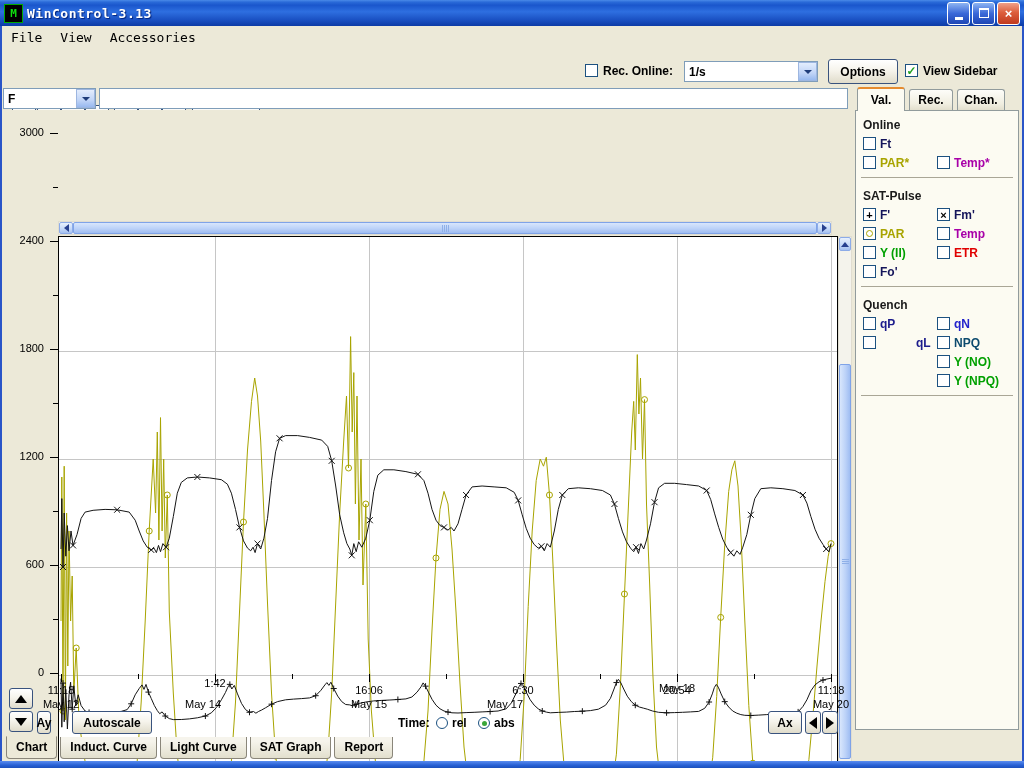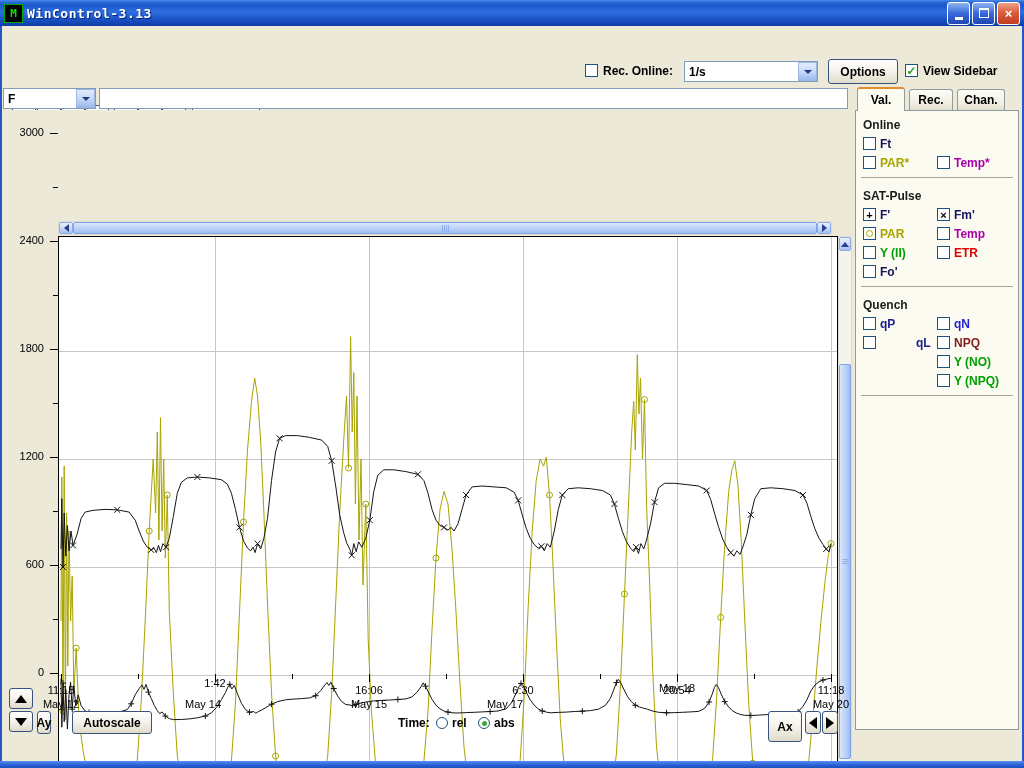--- a/index.html
+++ b/index.html
@@ -100,20 +100,25 @@
         </span>
       <span class="win-btn blue">
           <span class="glyph-restore"></span>
         </span>
       <span class="win-btn red">
           <span>×</span>
         </span>
     </span>
   </div>
 
+  <div class="menubar" id="menubar">
+      <span class="menu-item">File</span>
+      <span class="menu-item">View</span>
+      <span class="menu-item">Accessories</span>
+    </div>
 
   <div class="toolbar">
     <div class="xp-btn tool-btn" style="left:10px">
       <svg width="15" height="15">
           <path d="M3 1h6l3 3v10H3z" fill="#fff" stroke="#666"></path>
           <path d="M9 1v3h3" fill="none" stroke="#666"></path>
         </svg>
     </div>
     <div class="xp-btn tool-btn" style="left:35px">
       <svg width="16" height="15">
@@ -259,21 +264,21 @@
           <span class="lbl" style="color: rgb(36, 36, 204);">qN</span>
         </span>
       </div>
       <div class="cb-row">
         <span class="cb-cell">
           <span class="cb"></span>
           <span class="lbl" style="color: rgb(28, 28, 140); margin-left: 36px;">qL</span>
         </span>
         <span class="cb-cell">
           <span class="cb"></span>
-          <span class="lbl" style="color: #7f1d1d;">NPQ</span>
+          <span class="lbl" style="color: #0c4a6e;">NPQ</span>
         </span>
       </div>
       <div class="cb-row">
         <span class="cb-cell"></span>
         <span class="cb-cell">
           <span class="cb"></span>
           <span class="lbl" style="color: rgb(0, 160, 0);">Y (NO)</span>
         </span>
       </div>
       <div class="cb-row">
@@ -465,27 +470,34 @@
     </div>
 
   <span class="lbl" style="position:absolute;left:398px;top:716px">Time:</span>
   <span class="radio" style="position:absolute;left:436px;top:717px"></span>
   <span class="lbl" style="position:absolute;left:452px;top:716px">rel</span>
   <span class="radio" style="position:absolute;left:478px;top:717px">
       <span class="dot"></span>
     </span>
   <span class="lbl" style="position:absolute;left:494px;top:716px">abs</span>
 
-  <div class="xp-btn" style="position:absolute;left:768px;top:711px;width:34px;height:31px">
+  <div class="xp-btn" style="position:absolute;left:768px;top:711px;width:34px;height:23px">
       <span>Ax</span>
     </div>
   <div class="xp-btn" style="position:absolute;left:805px;top:711px;width:16px;height:23px">
       <span class="tri tri-left-blk"></span>
     </div>
   <div class="xp-btn" style="position:absolute;left:822px;top:711px;width:16px;height:23px">
       <span class="tri tri-right-blk"></span>
     </div>
 
+  <div class="bottom-tabs" id="bottomTabs">
+      <div class="b-tab active">Chart</div>
+      <div class="b-tab">Induct. Curve</div>
+      <div class="b-tab">Light Curve</div>
+      <div class="b-tab">SAT Graph</div>
+      <div class="b-tab">Report</div>
+    </div>
 
   <div class="taskbar"></div>
   <div class="side-border" style="left:0"></div>
   <div class="side-border" style="right:0"></div>
 </div>
 
 </body></html>

